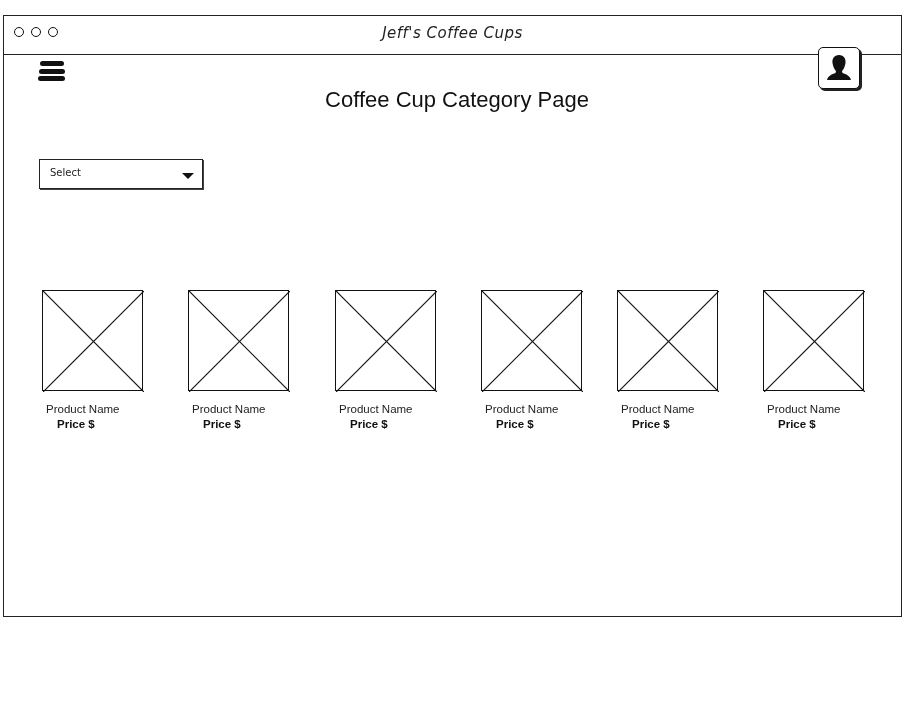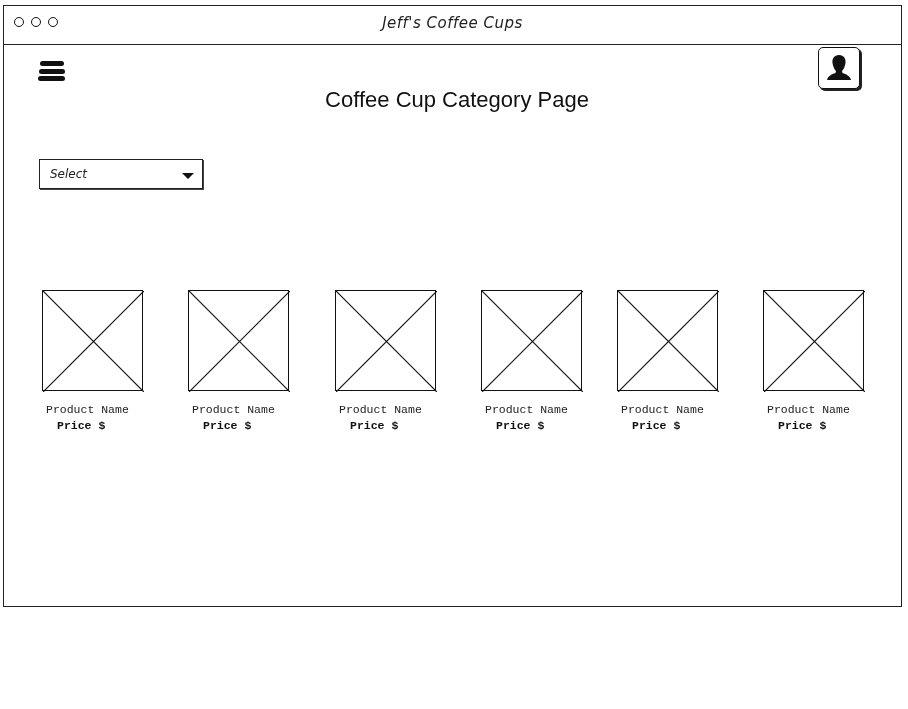--- a/index.html
+++ b/index.html
@@ -1,18 +1,18 @@
 <!DOCTYPE html>
 <html><head>
   <meta charset="utf-8">
   <style>
     html, body { margin: 0; padding: 0; background: #ffffff; }
     body { width: 908px; height: 709px; position: relative; overflow: hidden;
            font-family: "Liberation Sans", sans-serif; color: #000; }
-    .window { position: absolute; left: 3px; top: 5px; width: 899px; height: 602px;
+    .window { position: absolute; left: 3px; top: 15px; width: 899px; height: 602px;
               border: 1.5px solid #222; box-sizing: border-box; background: #fff; }
     .titlebar { position: absolute; left: 0; top: 0; right: 0; height: 38px;
                 border-bottom: 1.5px solid #222; }
     .dots { position: absolute; left: 10px; top: 11px; display: flex; gap: 7px; }
     .dot { width: 10px; height: 10px; border: 1.6px solid #111; border-radius: 50%;
            box-sizing: border-box; cursor: pointer; }
     .win-title { position: absolute; left: 0; right: 0; top: 8px; text-align: center;
                  font-family: "DejaVu Sans", sans-serif; font-size: 15px; letter-spacing: 0.5px;
                  font-style: italic; font-weight: 300; color: #222; }
     .hamburger { position: absolute; left: 38px; top: 61px; width: 30px; height: 24px; cursor: pointer; }
@@ -22,26 +22,26 @@
     .hamburger span:nth-child(3) { width: 27px; }
     .avatar { position: absolute; left: 818px; top: 47px; width: 40px; height: 40px;
               border: 1.5px solid #111; border-radius: 5px; background: #fff;
               box-shadow: 2px 2px 0 #222; cursor: pointer; }
     .avatar svg { position: absolute; left: 5px; top: 4px; }
     .page-title { position: absolute; left: 0; right: 0; top: 87px; text-align: center;
                   font-family: "Liberation Sans", sans-serif; font-size: 22px; color: #111; padding-left: 6px; }
     .select { position: absolute; left: 39px; top: 159px; width: 164px; height: 30px;
               border: 1.5px solid #222; box-shadow: 1px 1px 0 #444; background: #fff;
               box-sizing: border-box; cursor: pointer; }
-    .select-label { position: absolute; left: 10px; top: 7px; font-size: 12px; color: #222;
-                    font-family: "DejaVu Sans", sans-serif; font-style: italic; }
+    .select-label { position: absolute; left: 10px; top: 7px; font-size: 10px; color: #222;
+                    font-family: "DejaVu Sans", sans-serif; }
     .select-arrow { position: absolute; right: 8px; top: 13px; width: 0; height: 0;
                     border-left: 6px solid transparent; border-right: 6px solid transparent;
                     border-top: 6px solid #111; }
-    .card { position: absolute; top: 290px; width: 102px; font-family: Liberation Mono, monospace; }
+    .card { position: absolute; top: 290px; width: 102px; }
     .card .img { width: 101px; height: 101px; border: 1.5px solid #111; box-sizing: border-box;
                  position: relative; background: #fff; cursor: pointer; }
     .card .img svg { position: absolute; left: 0; top: 0; }
     .card .name { margin-top: 12px; margin-left: 4px; font-size: 11.5px; color: #222; cursor: pointer; }
     .card .price { margin-top: 3px; margin-left: 15px; font-size: 11.5px; font-weight: bold; color: #111; }
   </style>
 </head>
 <body>
 
 <div class="window">

